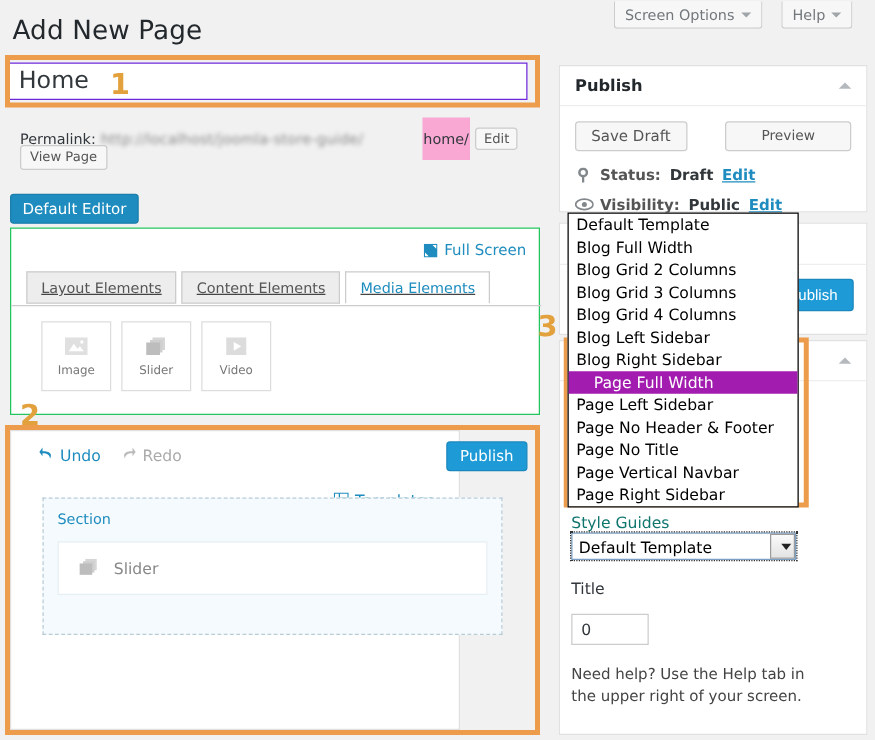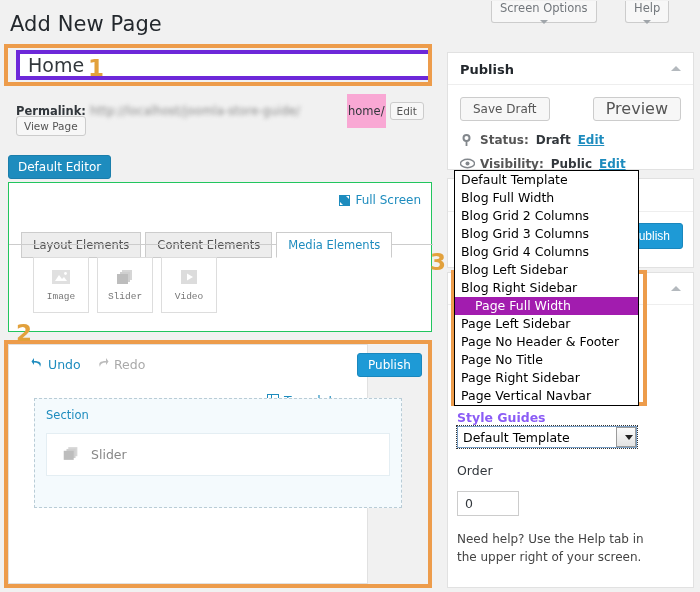--- a/index.html
+++ b/index.html
@@ -19,21 +19,20 @@
     position:absolute; top:0; left:0; width:700px; height:26px;
     background:#f1f1f1;
   }
   .tb-btn {
     position:absolute; top:1px; height:22px;
     background:#f7f7f7; border:1px solid #ccc; border-top:none;
     border-radius:0 0 3px 3px;
     color:#72777c; font-size:11.5px;
     display:flex; align-items:center; gap:5px;
     padding:0 8px;
-    flex-direction:column;
   }
   .tb-screen { left:491px; }
   .tb-help   { left:625px; }
   .caret-dn {
     width:0;height:0;border-left:4px solid transparent;border-right:4px solid transparent;
     border-top:4px solid #a0a5aa;
   }
 
   
   .page-title {
@@ -51,34 +50,34 @@
   .ann-num {
     position:absolute; color:#e2a13c; font-size:23px; font-weight:bold;
     font-family:"DejaVu Sans", sans-serif; line-height:1;
   }
   .ann-1 { left:88px; top:57px; }
   .ann-2 { left:16px; top:322px; }
   .ann-3 { left:430px; top:251px; }
 
   
   .title-input {
-    position:absolute; left:16px; top:50px; width:416px; height:30px;
-    background:#fff; border:4px solid #6d28d9;
+    position:absolute; left:6px; top:50px; width:416px; height:30px;
+    background:#fff; border:1px solid #6d28d9;
     font-size:19px; color:#32373c; padding:2px 8px;
     font-family:"DejaVu Sans", sans-serif;
-    display:flex; align-items:center;
+    display:flex; align-items:flex-start;
   }
 
   
   .permalink {
     position:absolute; left:16px; top:94px;
     display:flex; align-items:center; gap:4px;
     font-size:11.5px; color:#444;
   }
-  .pl-label { font-weight:700; color:#32373c; }
+  .pl-label { font-weight:400; color:#32373c; }
   .pl-url-blur {
     color:#888; filter:blur(1.9px); letter-spacing:.2px;
   }
   .pl-slug { background:#f9a8d4; color:#32373c; padding:10px 1px;margin-left:43px; }
   .btn-small {
     background:#f7f7f7; border:1px solid #ccc; border-radius:3px;
     font-size:10.5px; color:#555; padding:1px 6px; line-height:14px;
     font-family:"DejaVu Sans", sans-serif;
   }
   .view-page-btn {
@@ -101,22 +100,22 @@
   .fullscreen-link {
     position:absolute; right:10px; top:10px;
     color:#1e8cbe; font-size:12px;
     display:flex; align-items:center; gap:5px;
   }
   .fs-icon {
     width:11px; height:11px; position:relative; display:inline-block;
   }
 
   .elem-tabs {
-    position:absolute; left:12px; top:49px;
-    display:flex; gap:4px;
+    position:absolute; left:12px; top:34px;
+    display:flex; gap:4px;text-decoration:underline;
   }
   .etab {
     background:#ededed; border:1px solid #ccc; border-bottom:1px solid #ccc;
     padding:5px 11px; font-size:11.5px; color:#555;
   }
   .etab.active {
     background:#fff; color:#1e8cbe; border-bottom:1px solid #fff;
     position:relative; z-index:2;
   }
   .tabs-rule {
@@ -124,21 +123,20 @@
   }
 
   .elem-grid {
     position:absolute; left:24px; top:74px;
     display:flex; gap:8px;
   }
   .elem-card {
     width:56px; height:56px; border:1px solid #ddd; background:#fff;
     display:flex; flex-direction:column; align-items:center; justify-content:center;
     gap:5px;
-    font-family:Liberation Mono, monospace;
   }
   .elem-label { font-size:9.5px; color:#777; }
   .elem-ico { width:22px; height:18px; }
 
   
   .builder {
     position:absolute; left:8px; top:344px; width:360px; height:240px;
     background:#fff; border:1px solid #e1e1e1;
   }
   .builder-bar {
@@ -192,21 +190,21 @@
     position:absolute; right:12px; top:13px;
     width:0;height:0;border-left:5px solid transparent;border-right:5px solid transparent;
     border-bottom:5px solid #b4b9be;
   }
   .pub-draft {
     position:absolute; left:12px; top:44px;
     font-size:12px; padding:4px 12px;
   }
   .pub-preview {
     position:absolute; right:12px; top:44px;
-    font-size:16px; padding:4px 12px;margin-left:48px;
+    font-size:11px; padding:4px 28px;margin-left:48px;
   }
   .pub-row {
     position:absolute; left:12px; font-size:12px; color:#555;
     display:flex; align-items:center; gap:7px;font-weight:bold;
   }
   .pub-status { top:80px; }
   .pub-vis { top:104px; }
   .pub-row b { color:#32373c; }
   .pub-row a { color:#1e8cbe; text-decoration:underline; }
   .ico-pin, .ico-eye { width:13px; height:13px; display:inline-block; }
@@ -227,21 +225,21 @@
 
   
   .panel3 {
     position:absolute; left:447px; top:272px; width:247px; height:316px;
     background:#fff; border:1px solid #e1e1e1;
   }
   .panel3-head { position:relative; height:32px; border-bottom:1px solid #eee; }
 
   .sg-label {
     position:absolute; left:457px; top:410px;
-    font-size:12.5px; color:#8b5cf6;font-weight:bold;
+    font-size:12.5px; color:#0f766e;
   }
   .tpl-select {
     position:absolute; left:457px; top:426px; width:180px; height:22px;
     background:#fff; border:1px solid #7a9fc4; outline:1px dotted #333;
     display:flex; align-items:center;
     font-size:12.5px; color:#000;
   }
   .tpl-select span { padding-left:5px; }
   .tpl-arrow {
     position:absolute; right:0; top:0; width:20px; height:20px;
@@ -465,41 +463,41 @@
 
 <div class="sg-label">Style Guides</div>
 
 <div class="tpl-select">
   <span>Default Template</span>
   <span class="tpl-arrow">
       <i></i>
     </span>
 </div>
 
-<div class="order-label">Order</div>
+<div class="order-label">Title</div>
 <div class="order-input">
   <span>0</span>
 </div>
 
 <div class="help-note">Need help? Use the Help tab in the upper right of your screen.</div>
 
 <div class="dropdown" id="dropdown">
     <div class="dd-item">Default Template</div>
     <div class="dd-item">Blog Full Width</div>
     <div class="dd-item">Blog Grid 2 Columns</div>
     <div class="dd-item">Blog Grid 3 Columns</div>
     <div class="dd-item">Blog Grid 4 Columns</div>
     <div class="dd-item">Blog Left Sidebar</div>
     <div class="dd-item">Blog Right Sidebar</div>
     <div class="dd-item selected">Page Full Width</div>
     <div class="dd-item">Page Left Sidebar</div>
     <div class="dd-item">Page No Header &amp; Footer</div>
     <div class="dd-item">Page No Title</div>
+    <div class="dd-item">Page Vertical Navbar</div>
     <div class="dd-item">Page Right Sidebar</div>
-    <div class="dd-item">Page Vertical Navbar</div>
   </div>
 
 <div class="obox obox-title"></div>
 <div class="obox obox-builder"></div>
 <div class="obox obox-list"></div>
 
 <div class="ann-num ann-1">1</div>
 <div class="ann-num ann-2">2</div>
 <div class="ann-num ann-3">3</div>
 

